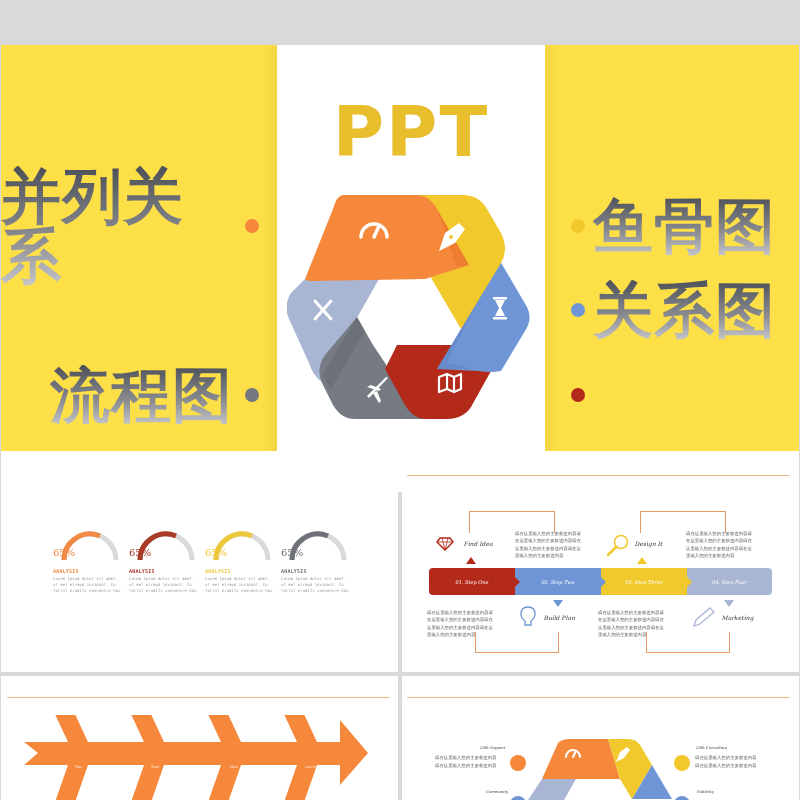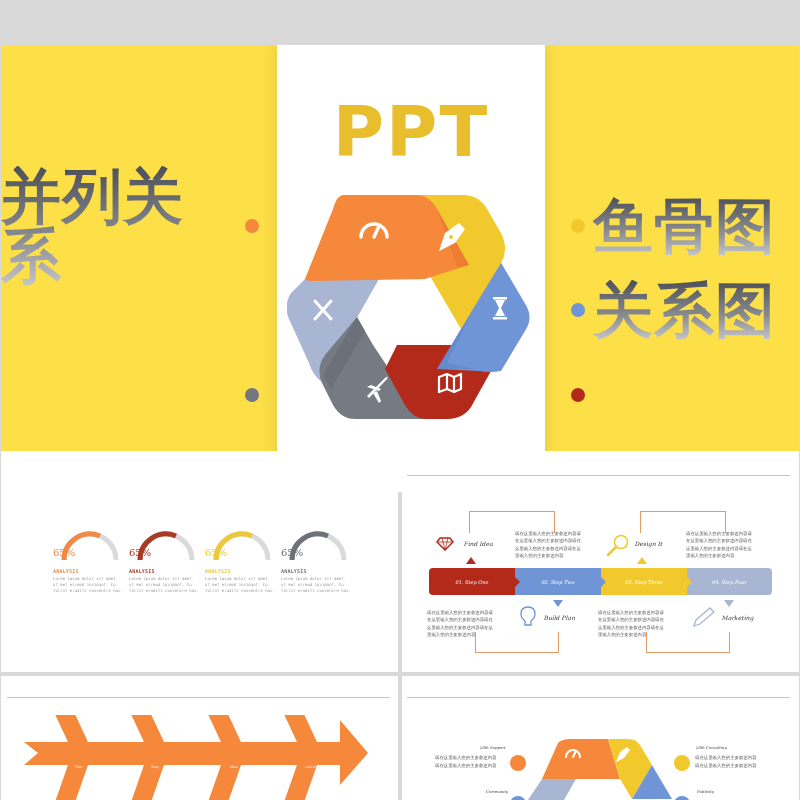--- a/index.html
+++ b/index.html
@@ -66,20 +66,21 @@
   <div class="hero">
     <div class="hero-card">
       <div class="hero-title" style="color:#e8be2c">PPT</div>
     </div>
 
     <div class="cat left" style="top:153px">
       <span class="cat-text">并列关系</span>
       <span class="cat-dot" style="background:#f5883a"></span>
     </div>
     <div class="cat left" style="top:322px">
+      <span class="cat-text">流程图</span>
       <span class="cat-dot" style="background:#727780"></span>
     </div>
 
     <div class="cat right" style="top:237px">
       <span class="cat-dot" style="background:#6f95d6"></span>
       <span class="cat-text">关系图</span>
     </div>
     <div class="cat right" style="top:153px">
       <span class="cat-dot" style="background:#f2c92c"></span>
       <span class="cat-text">鱼骨图</span>

